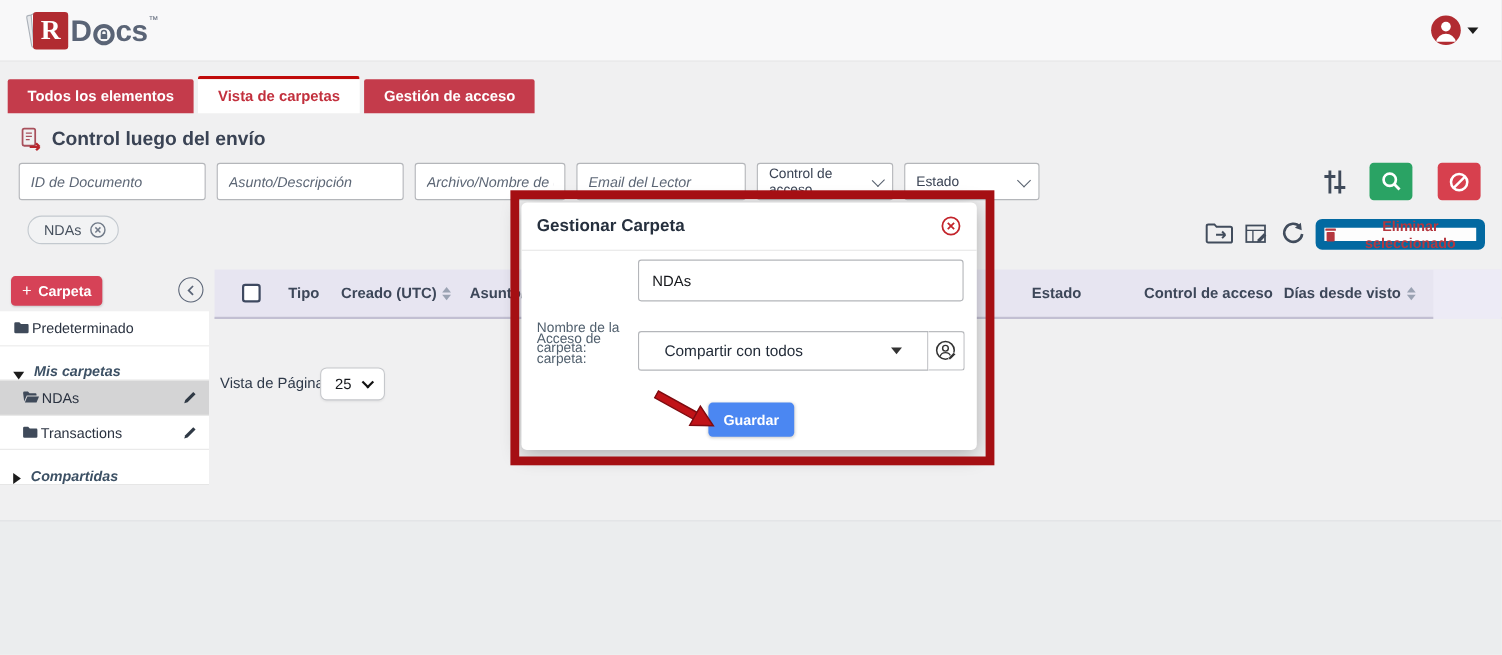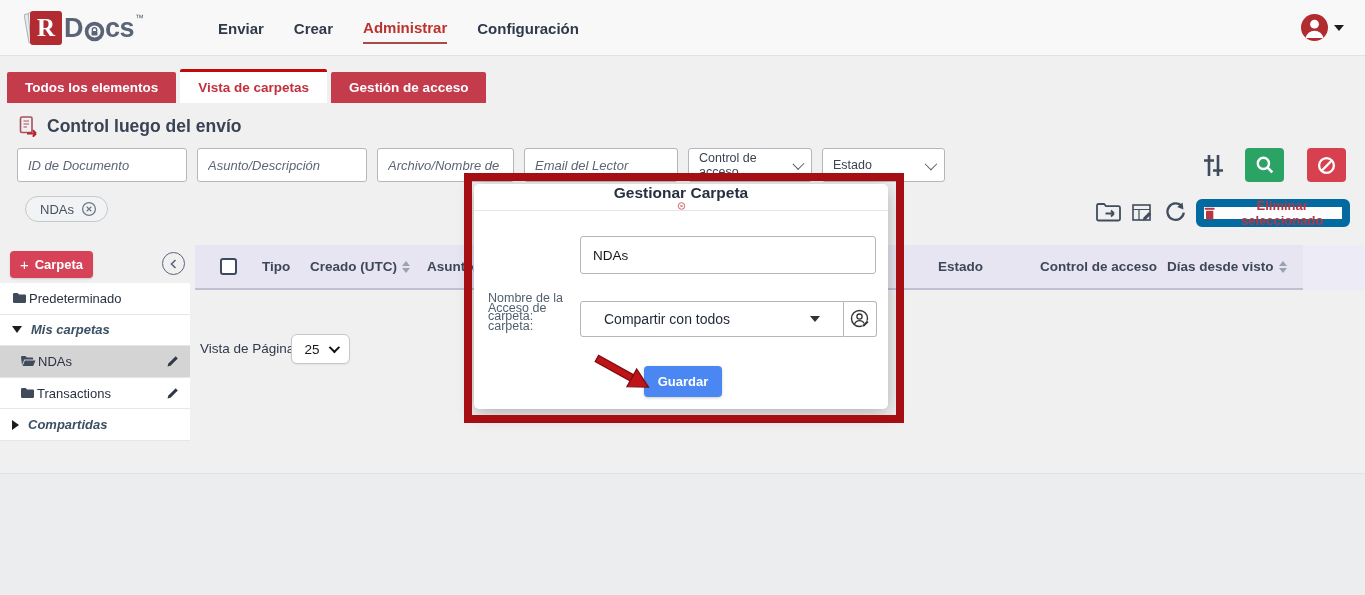--- a/index.html
+++ b/index.html
@@ -67,28 +67,28 @@
   .chev-b { width:8px; height:8px; border-right:2.4px solid #111; border-bottom:2.4px solid #111; transform:rotate(45deg) translateY(-2px); }
 
   
   .btn-carpeta { left:10px; top:251px; width:83px; height:27px; background:#d64257; border:none; border-radius:4px; color:#fff; font-size:13px; font-weight:bold; display:flex; align-items:center; justify-content:center; gap:6px; cursor:pointer; box-shadow:0 1px 2px rgba(0,0,0,.15); }
   .collapse-btn { left:162px; top:252px; width:23px; height:23px; border:1.5px solid #5b6577; border-radius:50%; background:transparent; display:flex; align-items:center; justify-content:center; cursor:pointer; }
   .side-list { left:0; top:283px; width:190px; }
   .srow { height:31.6px; background:#fff; border-bottom:1px solid #e6e6e6; display:flex; align-items:center; padding:0 10px 0 12px; font-size:13px; color:#2a3240; cursor:pointer; }
   .srow .lbl { margin-left:2px; }
   .srow.sel { background:#d4d4d5; }
   .srow.sub { padding-left:20px; }
-  .srow.group { font-style:italic; font-weight:600; color:#3c5064; }
+  .srow.group { font-style:italic; font-weight:600; color:#3c5064;align-items:flex-end; }
   .srow .edit { margin-left:auto; }
   .tri-dn { width:0; height:0; border-left:5px solid transparent; border-right:5px solid transparent; border-top:7px solid #1c1c1c; margin-right:9px; }
   .tri-rt { width:0; height:0; border-top:5px solid transparent; border-bottom:5px solid transparent; border-left:7px solid #1c1c1c; margin-right:9px; }
 
   
   .modal { left:474px; top:184px; width:414px; height:225px; background:#fff; border-radius:5px; box-shadow:0 4px 18px rgba(0,0,0,.28); z-index:40; }
-  .m-head { position:absolute; left:0; top:0; width:100%; height:27px; border-bottom:1px solid #e6e6e6; display:flex; align-items:center; justify-content:space-between; padding:0 14px;flex-direction:column; }
+  .m-head { position:absolute; left:0; top:0; width:100%; height:44px; border-bottom:1px solid #e6e6e6; display:flex; align-items:center; justify-content:space-between; padding:0 14px; }
   .m-title { font-size:15.5px; font-weight:bold; color:#26303e; }
   .m-label { position:absolute; left:14px; width:84px; font-size:12.5px; color:#51606e; line-height:1.45; }
   .m-input { position:absolute; left:106px; width:296px; height:38px; border:1px solid #b4b6ba; border-radius:3px; font-family:"Liberation Sans", sans-serif; font-size:13.5px; color:#16181c; padding:0 12px; background:#fff; }
   .m-selgrp { position:absolute; left:106px; top:117px; width:297px; height:36px; display:flex; }
   .m-select { flex:1; border:1px solid #b4b6ba; border-radius:3px 0 0 3px; display:flex; align-items:center; justify-content:space-between; padding:0 23px; font-size:14px; color:#1f2835; background:#fff; cursor:pointer; }
   .sel-caret { width:0; height:0; border-left:5px solid transparent; border-right:5px solid transparent; border-top:6px solid #333; }
   .m-personbtn { width:33px; border:1px solid #b4b6ba; border-left:none; border-radius:0 3px 3px 0; background:#fff; display:flex; align-items:center; justify-content:center; cursor:pointer; }
   .btn-save { position:absolute; left:170px; top:182px; width:78px; height:31px; background:#4b87f2; border:none; border-radius:4px; color:#fff; font-size:13px; font-weight:bold; cursor:pointer; box-shadow:0 1px 3px rgba(0,0,0,.2); }
   .btn-delfolder { position:absolute; left:281px; top:182px; width:124px; height:31px; background:#d93b50; border:none; border-radius:4px; color:#fff; font-size:13px; font-weight:bold; cursor:pointer; box-shadow:0 1px 3px rgba(0,0,0,.2); }
 
@@ -116,26 +116,20 @@
         <svg width="21" height="21" viewBox="0 0 22 22" style="margin:4px 0 -2px 1px;">
           <circle cx="11" cy="11" r="8.3" fill="none" stroke="#5a6476" stroke-width="3.8"></circle>
           <path d="M8.7 10.6V9.3a2.3 2.3 0 0 1 4.6 0v1.3" fill="none" stroke="#5a6476" stroke-width="1.4"></path>
           <rect x="7.9" y="10.4" width="6.2" height="4.8" rx="0.8" fill="#5a6476"></rect>
         </svg>
         <span>cs</span>
       </span>
       <span class="logo-tm">™</span>
     </div>
 
-    <div class="abs mainnav">
-      <span class="nav-item">Enviar</span>
-      <span class="nav-item">Crear</span>
-      <span class="nav-item active">Administrar</span>
-      <span class="nav-item">Configuración</span>
-    </div>
 
     <div class="abs avatar-wrap">
       <span class="avatar">
         <svg width="27" height="27" viewBox="0 0 27 27">
           <circle cx="13.5" cy="10.2" r="4.4" fill="#fff"></circle>
           <path d="M4.5 24a9.2 9.2 0 0 1 18 0z" fill="#fff"></path>
         </svg>
       </span>
       <span class="caret-dn"></span>
     </div>

